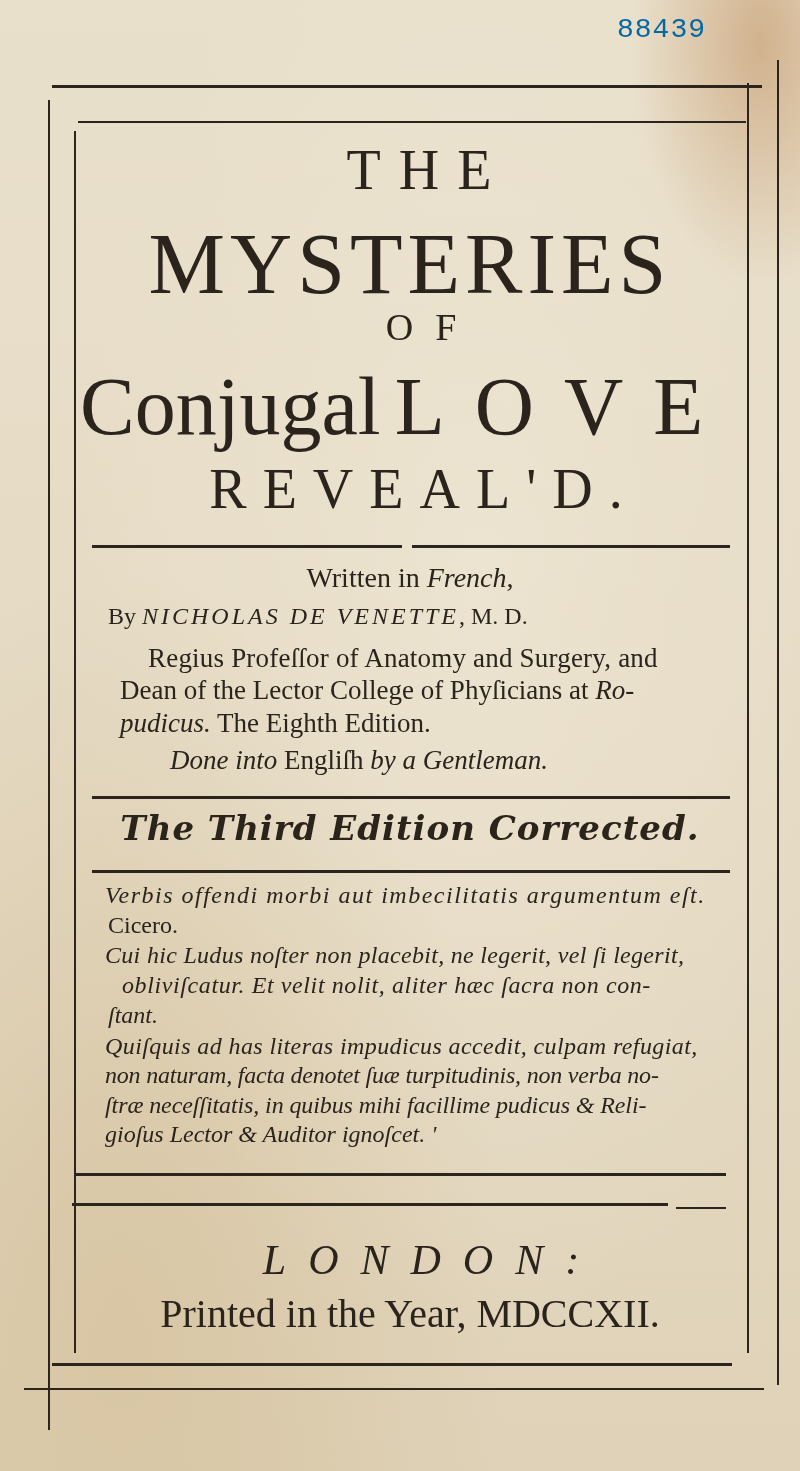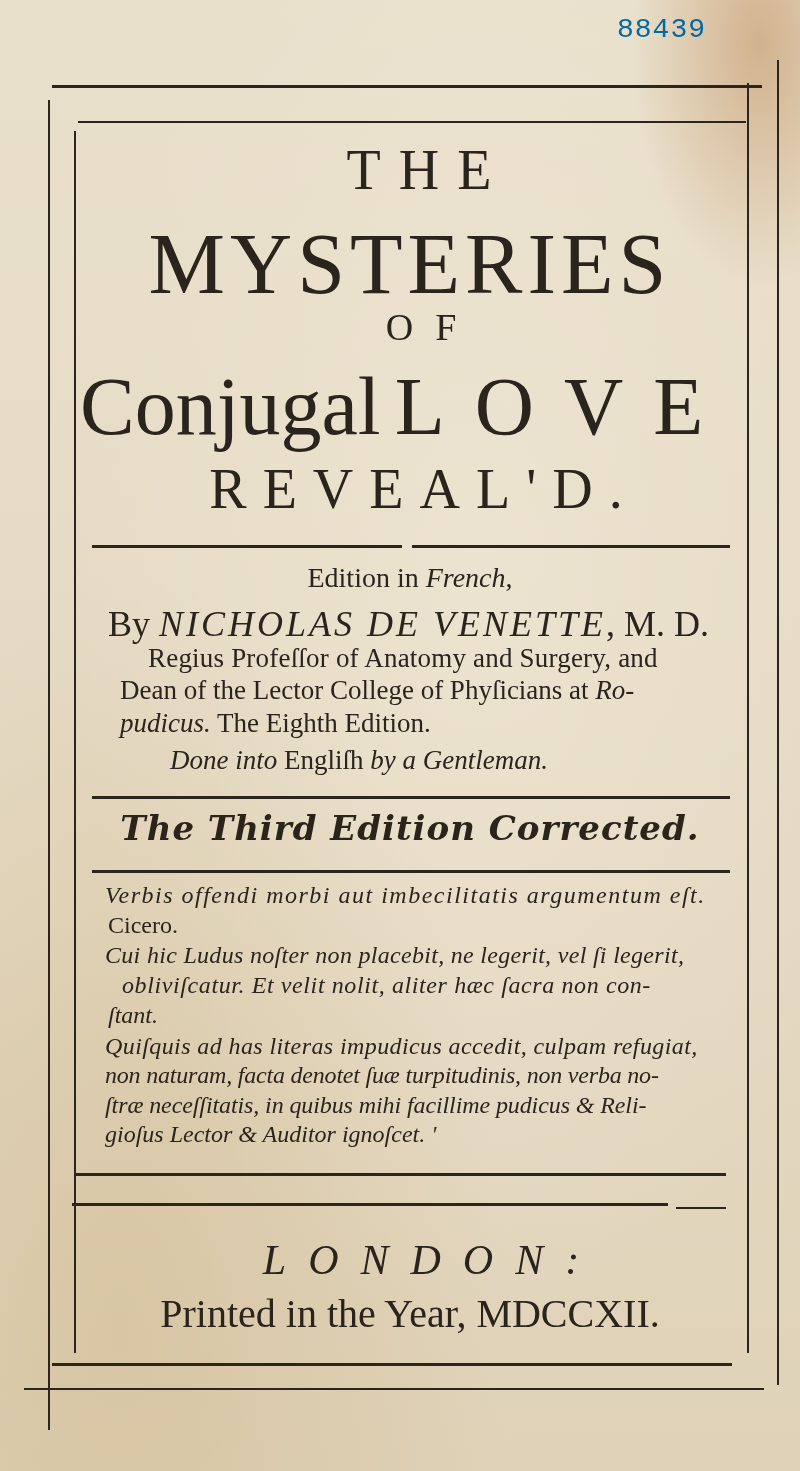--- a/index.html
+++ b/index.html
@@ -26,21 +26,21 @@
     .the { top: 138px; font-size: 56px; letter-spacing: 18px; padding-left: 18px; }
     .mysteries { top: 214px; font-size: 86px; letter-spacing: 5px; }
     .of { top: 305px; font-size: 38px; letter-spacing: 22px; padding-left: 22px; }
     .conjugal-line { top: 360px; font-size: 82px; left: 80px; width: 660px; }
     .conjugal { font-family: "Liberation Serif", serif; }
     .love { letter-spacing: 30px; margin-left: 14px; }
     .revealed { top: 457px; font-size: 56px; letter-spacing: 16px; padding-left: 14px; text-align: center; }
     .written { top: 562px; font-size: 28px; }
     .it { font-style: italic; }
     .body-line { position: absolute; left: 108px; width: 632px; font-size: 27px; white-space: nowrap; }
-    .author-line { left: 108px; top: 603px; font-size: 36px; }
+    .author-line { left: 108px; top: 603px; font-size: 24px; }
     .author-name { font-style: italic; letter-spacing: 3px; }
     .black-letter {
       top: 808px; font-size: 34px; font-weight: bold; font-style: italic;
       font-family: "DejaVu Serif", serif; letter-spacing: 1px; color: #2b241b;
     }
     .latin { position: absolute; left: 105px; width: 630px; font-size: 24px; font-style: italic; white-space: nowrap; }
     .latin-roman { font-style: normal; }
     .london { top: 1236px; font-size: 42px; font-style: italic; letter-spacing: 22px; padding-left: 22px; }
     .printed { top: 1290px; font-size: 40px; }
   </style>
@@ -64,21 +64,21 @@
 <div class="center of">OF</div>
 <div class="abs conjugal-line" style="white-space:nowrap;">
   <span class="conjugal">Conjugal</span><span class="love">LOVE</span>
 </div>
 <div class="center revealed">REVEAL'D.</div>
 
 <div class="rule" style="left:92px; top:545px; width:310px; height:3px;"></div>
 <div class="rule" style="left:412px; top:545px; width:318px; height:3px;"></div>
 
 <div class="center written">
-  <span>Edition in</span>
+  <span>Written in</span>
   <span class="it">French</span><span>,</span>
 </div>
 
 <div class="body-line author-line">
   <span>By</span>
   <span class="author-name">NICHOLAS DE VENETTE</span><span>, M. D.</span>
 </div>
 
 <div class="body-line" style="left:116px; top:643px; letter-spacing:0.2px;margin-left:32px;">Regius Profeſſor of Anatomy and Surgery, and</div>
 

